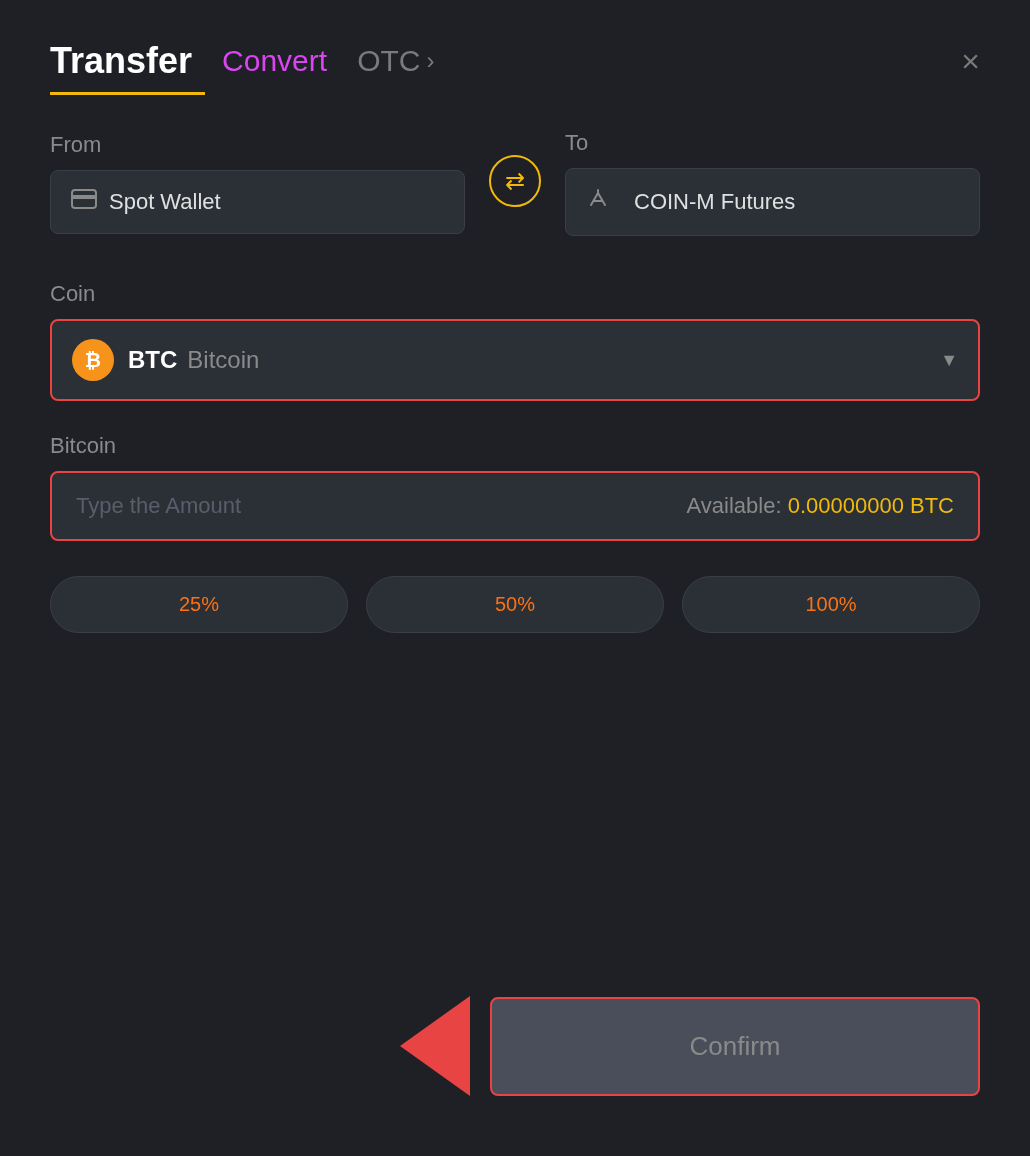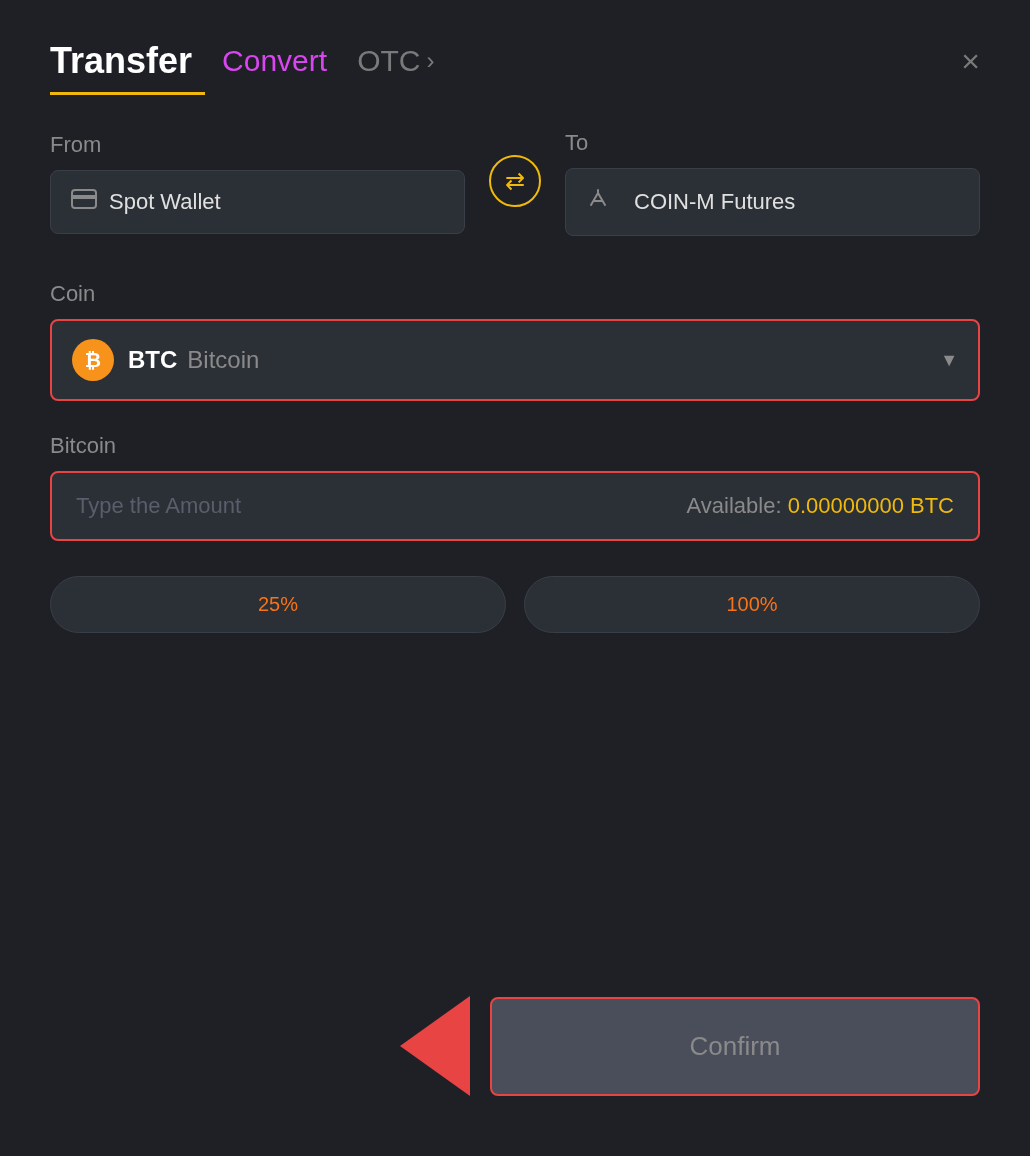--- a/index.html
+++ b/index.html
@@ -348,20 +348,21 @@
       <span class="amount-placeholder">Type the Amount</span>
       <span class="amount-available">
         <span>Available:</span>
         <span class="amount-value">0.00000000 BTC</span>
       </span>
     </div>
   </div>
 
   <div class="percent-row">
     <button class="percent-btn">25%</button>
+    <button class="percent-btn">50%</button>
     <button class="percent-btn">100%</button>
   </div>
 
   <div class="bottom-row">
     <div class="arrow-container">
       <div class="arrow-icon"></div>
     </div>
     <button class="confirm-btn">Confirm</button>
   </div>
 

